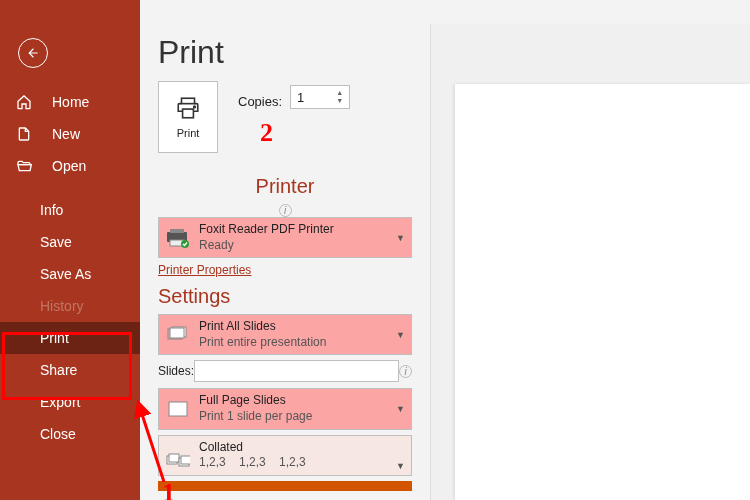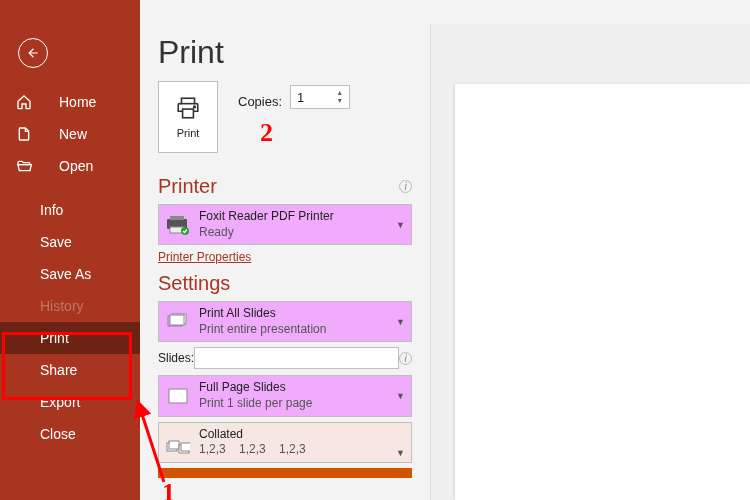--- a/index.html
+++ b/index.html
@@ -4,43 +4,43 @@
 <style>
   * { box-sizing: border-box; margin: 0; padding: 0; font-family: "Segoe UI", Arial, sans-serif; }
   html, body { width: 750px; height: 500px; overflow: hidden; background: #f3f3f3; }
   .root { display: flex; width: 100%; height: 100%; position: relative; }
 
   .titlebar { position: absolute; top: 0; left: 0; width: 100%; height: 24px; text-align: center; font-size: 12px; color: #5a5a5a; line-height: 24px; z-index: 5; }
 
   .sidebar { width: 140px; background: #a7351f; color: #fff; padding-top: 38px; flex-shrink: 0; position: relative; z-index: 3; }
   .back-btn { width: 30px; height: 30px; border: 1px solid #fff; border-radius: 50%; margin-left: 18px; margin-bottom: 18px; display: flex; align-items: center; justify-content: center; cursor: pointer; }
   .back-btn svg { fill: #fff; }
-  .side-item { display: flex; align-items: center; padding: 8px 16px; font-size: 14px; cursor: pointer; gap: 27px; white-space: nowrap; }
+  .side-item { display: flex; align-items: center; padding: 8px 16px; font-size: 14px; cursor: pointer; gap: 20px; white-space: nowrap; }
   .side-item.no-icon { padding-left: 40px; }
   .side-sep { height: 12px; }
   .side-item.selected { background: #6d2314; }
   .side-icon { width: 16px; height: 16px; flex-shrink: 0; }
 
   .red-box { border: 3px solid #ff0000; position: absolute; pointer-events: none; z-index: 10; }
 
   .main { flex: 1; display: flex; padding-top: 24px; }
   .panel { width: 290px; padding: 10px 18px 0 18px; overflow: hidden; }
   .panel h1 { font-size: 32px; font-weight: 300; color: #333; margin-bottom: 10px; }
   .print-row { display: flex; align-items: flex-start; gap: 20px; margin-bottom: 16px; }
   .print-tile { width: 60px; height: 72px; border: 1px solid #bfbfbf; background: #fff; display: flex; flex-direction: column; align-items: center; justify-content: center; gap: 6px; cursor: pointer; }
   .print-tile-label { font-size: 11px; color: #222; }
   .copies-wrap { display: flex; align-items: flex-end; gap: 8px; padding-top: 4px; font-size: 13px; color: #222; }
   .num-input { width: 60px; height: 24px; border: 1px solid #bfbfbf; background: #fff; font-size: 13px; padding: 0 6px; display: flex; align-items: center; justify-content: space-between; }
   .spin { display: flex; flex-direction: column; font-size: 7px; color: #666; line-height: 8px; cursor: pointer; }
 
-  .sect-head { display: flex; align-items: center; justify-content: space-between; }
+  .sect-head { display: flex; align-items: center; justify-content: center; flex-direction: column; }
   .sect-title { font-size: 20px; font-weight: 300; color: #a7351f; margin: 6px 0; }
   .info-i { font-size: 10px; color: #888; border: 1px solid #bbb; border-radius: 50%; width: 13px; height: 13px; display: flex; align-items: center; justify-content: center; font-style: italic; }
 
-  .combo { border: 1px solid #bfbfbf; background: #f0abfc; display: flex; align-items: center; padding: 4px 6px; gap: 8px; font-size: 12px; color: #222; cursor: pointer; margin-bottom: 5px; position: relative; }
+  .combo { border: 1px solid #bfbfbf; background: #fca5a5; display: flex; align-items: center; padding: 4px 6px; gap: 8px; font-size: 12px; color: #222; cursor: pointer; margin-bottom: 5px; position: relative; }
   .combo .txt { flex: 1; line-height: 1.3; }
   .combo .txt .sub { color: #555; }
   .caret { font-size: 9px; color: #555; }
   .combo.tint { background: #f7e7e3; align-items: flex-end; }
   .combo-icon { width: 26px; height: 22px; flex-shrink: 0; display: flex; align-items: center; justify-content: center; }
 
   .link { font-size: 12px; color: #a7351f; text-decoration: underline; cursor: pointer; display: block; text-align: left; margin: 2px 0 8px 0; }
 
   .slides-row { display: flex; align-items: center; font-size: 12px; color: #222; margin-bottom: 6px; }
   .slides-row input { flex: 1; height: 22px; border: 1px solid #bfbfbf; padding: 0 4px; font-size: 12px; }

